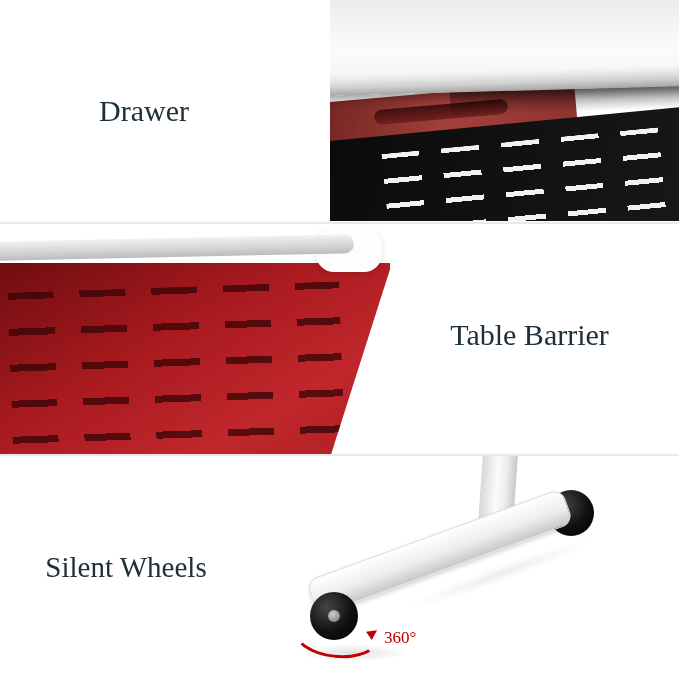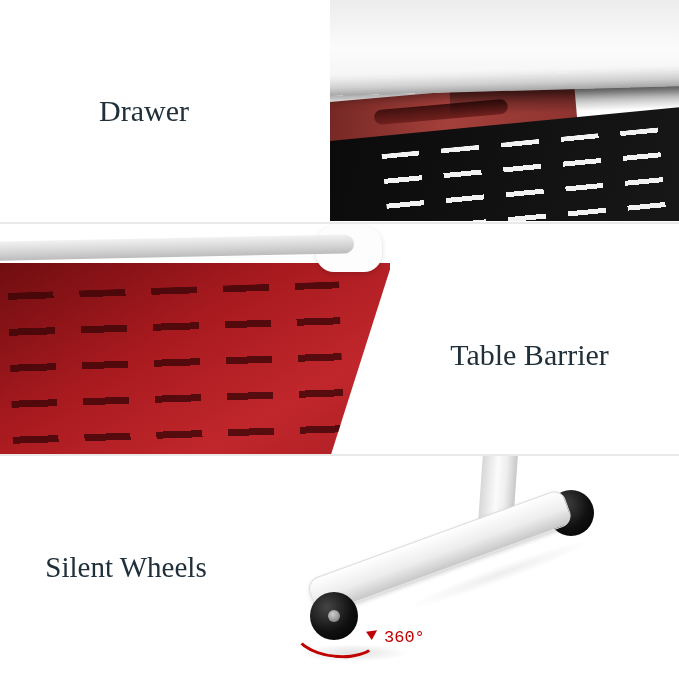--- a/index.html
+++ b/index.html
@@ -7,21 +7,21 @@
           font-family:"Liberation Serif",serif;color:#20303a;}
 
   
   .sep{position:absolute;left:0;width:679px;height:2px;background:#e9e9e9;}
   .sep1{top:222px}
   .sep2{top:454px}
 
   
   .label{color:#20303a;font-size:30px;text-align:center;display:flex;align-items:center;justify-content:center;}
   .label-drawer{position:absolute;left:0;top:0;width:330px;height:221px;padding-right:42px;box-sizing:border-box;}
-  .label-barrier{position:absolute;left:390px;top:241px;width:289px;height:228px;padding-right:10px;box-sizing:border-box;}
+  .label-barrier{position:absolute;left:390px;top:221px;width:289px;height:228px;padding-right:10px;box-sizing:border-box;}
   .label-wheels{position:absolute;left:0;top:457px;width:282px;height:220px;flex-direction:column;
                 line-height:1.25;font-size:29px;padding-right:30px;box-sizing:border-box;}
 
   .photo{position:absolute;overflow:hidden;background:#fff;}
 
   
   .photo-drawer{left:330px;top:0;width:349px;height:221px;}
   .pd-top{position:absolute;left:0;top:0;width:100%;height:86px;
           background:linear-gradient(180deg,#ececec,#fbfbfb 55%,#f4f4f4);}
   .pd-drawer{position:absolute;left:-14px;top:92px;width:262px;height:84px;
@@ -77,21 +77,21 @@
            transform:rotate(-20deg);transform-origin:left center;}
   .pw-wheel-left{position:absolute;left:30px;top:136px;width:48px;height:48px;}
   .pw-hub-left{position:absolute;left:48px;top:154px;width:12px;height:12px;border-radius:50%;
            background:radial-gradient(circle at 40% 35%,#cfcfcf,#6e6e6e);}
   .pw-arc{position:absolute;left:12px;top:150px;width:84px;height:46px;border-radius:50%;
            border:3px solid rgba(0,0,0,0);border-bottom-color:#c00000;transform:rotate(6deg);}
   .pw-arrowhead{position:absolute;left:88px;top:172px;width:0;height:0;border-style:solid;
            border-width:5px 0 5px 10px;
            border-color:rgba(0,0,0,0) rgba(0,0,0,0) rgba(0,0,0,0) #c00000;transform:rotate(-35deg);}
   .pw-rot{position:absolute;left:104px;top:172px;color:#c00000;font-size:17px;
-           font-family:Liberation Mono, monospace;}
+           font-family:Liberation Serif, serif;}
 </style>
 </head>
 <body>
 
 <div class="canvas">
 
   <div class="label label-drawer">
     <span>Drawer</span>
   </div>
 

